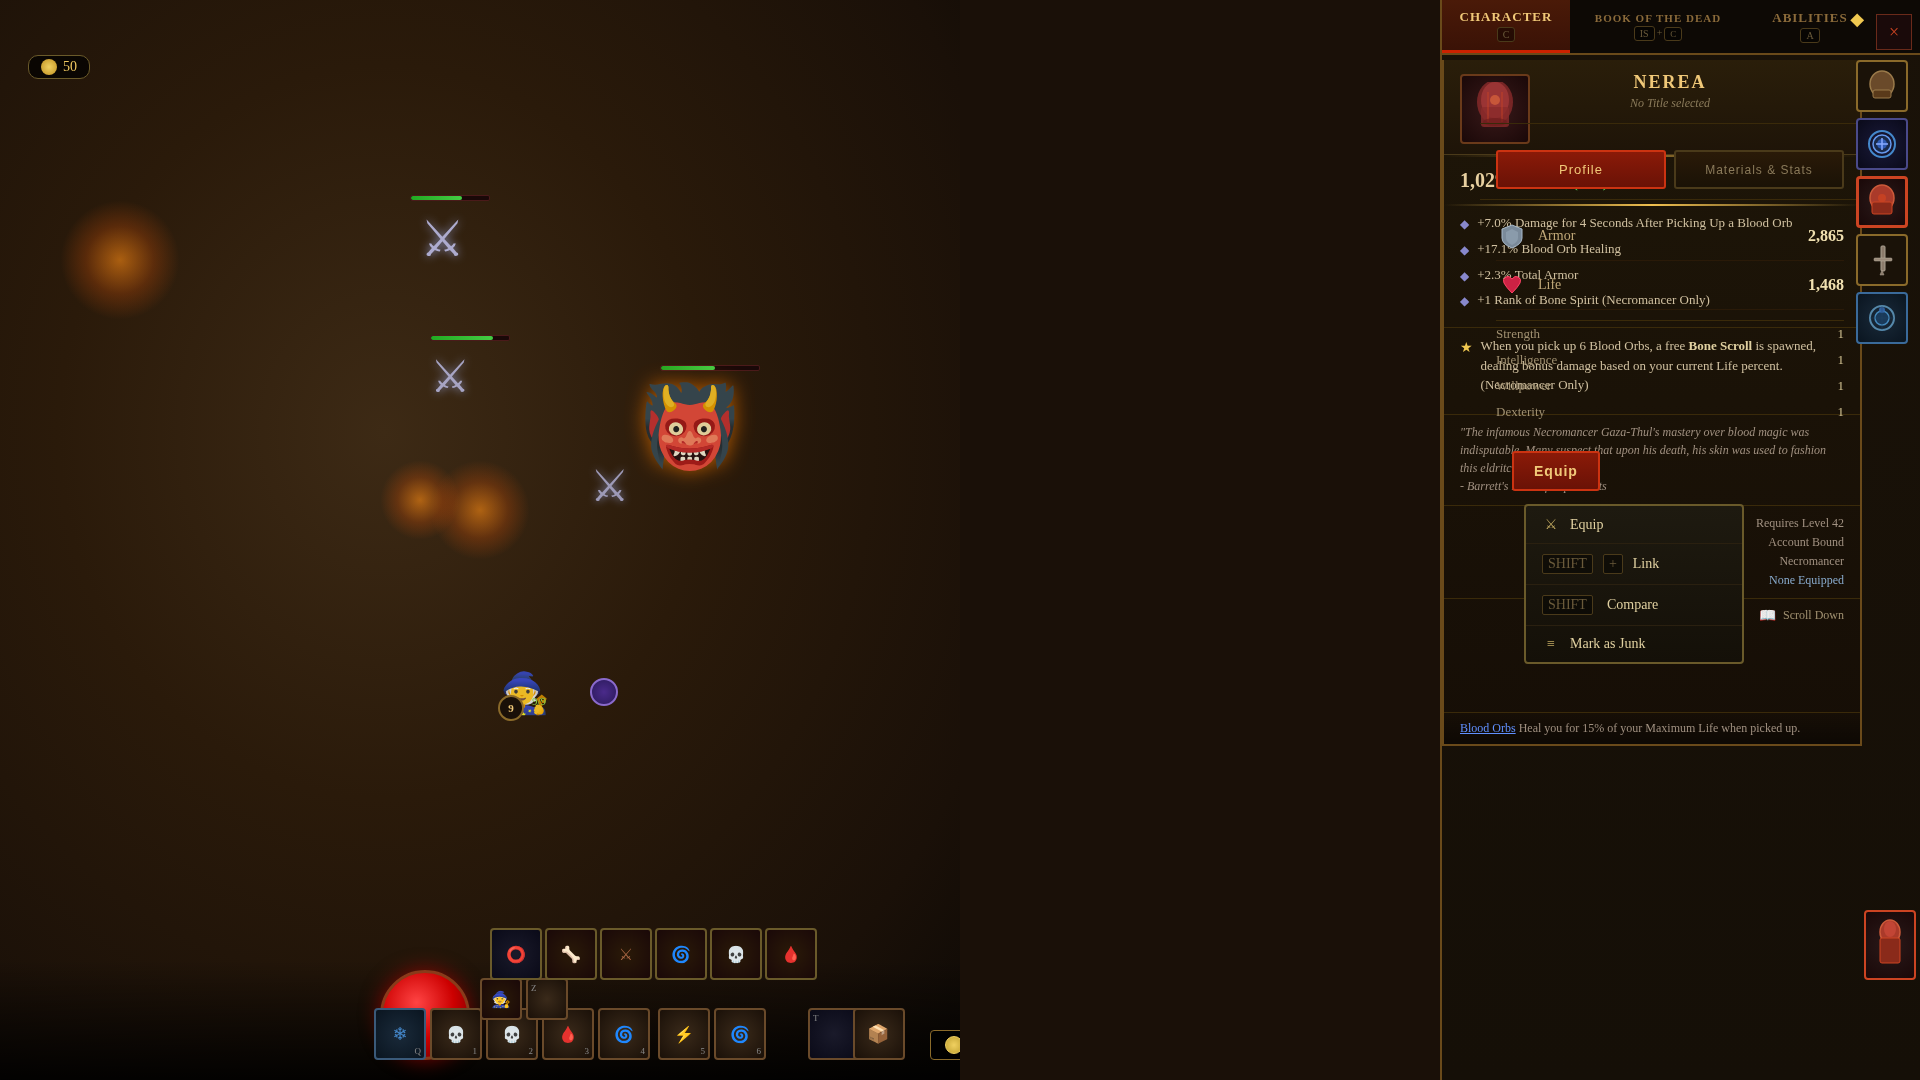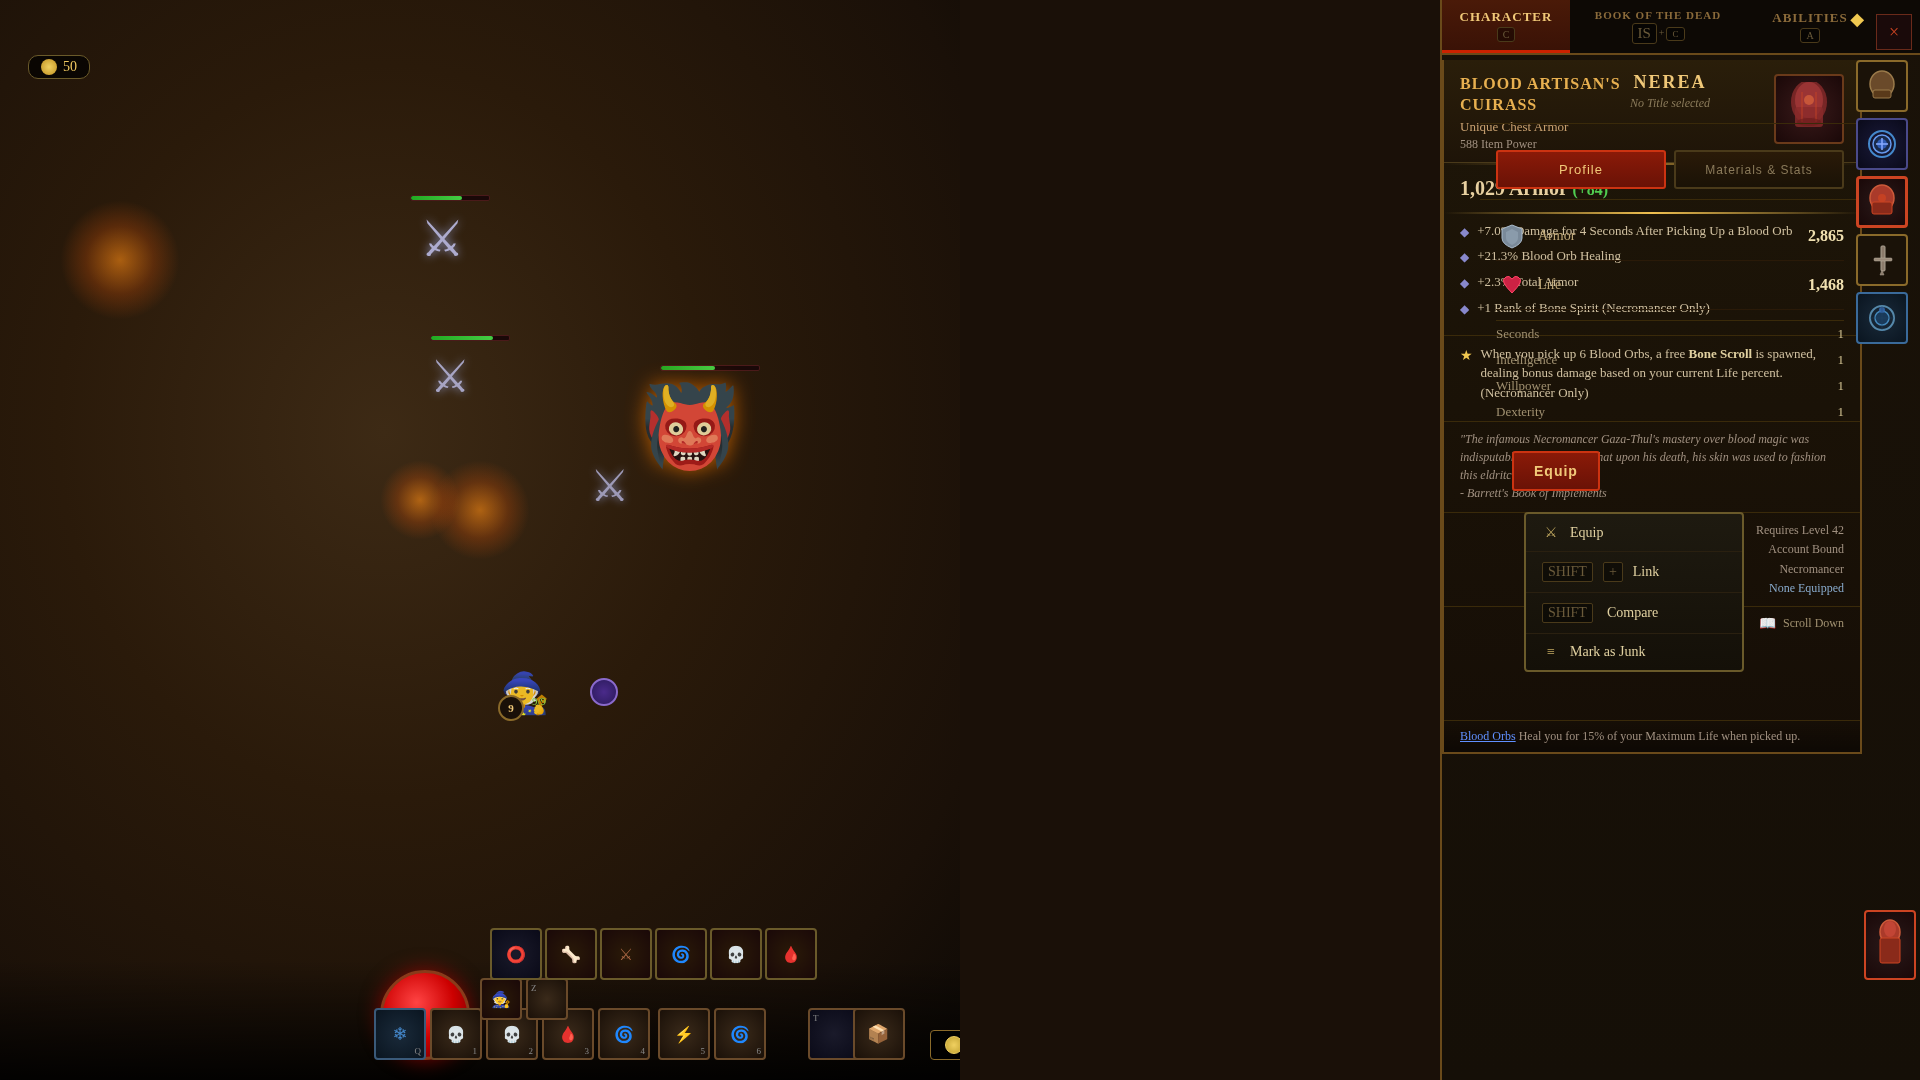--- a/index.html
+++ b/index.html
@@ -751,47 +751,39 @@
 <div id="char-panel">
 
   <div id="top-nav">
     <div class="nav-tab active">
       <span class="nav-tab-label">CHARACTER</span>
       <span class="nav-tab-key">C</span>
     </div>
     <div class="nav-tab" style="flex:1.4;">
       <span class="nav-tab-label" style="font-size:11px;">BOOK OF THE DEAD</span>
       <div style="display:flex;align-items:center;gap:2px;">
-        <span class="nav-tab-key" style="font-size:15px;">IS</span>
+        <span class="nav-tab-key" style="font-size:10px;">IS</span>
         <span class="nav-tab-plus">+</span>
         <span class="nav-tab-key" style="font-size:9px;">C</span>
       </div>
     </div>
     <div class="nav-tab" style="position:relative;padding-right:50px;">
       <span class="nav-tab-label">ABILITIES</span>
       <span class="nav-tab-key">A</span>
     </div>
 
     <div style="position:absolute;right:56px;top:8px;font-size:18px;color:#f0c850;">◆</div>
   </div>
 
   <div id="close-btn">
     <span>×</span>
   </div>
 
   <div id="item-tooltip">
     <div id="tooltip-header">
-      <div>
-        <div id="tooltip-item-name">
-          <span>BLOOD ARTISAN'S</span><br>
-          <span>CUIRASS</span>
-        </div>
-        <div id="tooltip-item-type">Unique Chest Armor</div>
-        <div id="tooltip-item-power">588 Item Power</div>
-      </div>
       <div id="tooltip-item-icon">
 
         <svg width="50" height="55" viewBox="0 0 50 55">
           <ellipse cx="25" cy="20" rx="18" ry="22" fill="#8a2a2a" opacity="0.8"></ellipse>
           <ellipse cx="25" cy="18" rx="14" ry="18" fill="#aa3a3a" opacity="0.7"></ellipse>
           <rect x="11" y="25" width="28" height="20" rx="3" fill="#8a2a2a" opacity="0.8"></rect>
           <circle cx="25" cy="18" r="5" fill="#cc5a3a" opacity="0.9"></circle>
           <line x1="18" y1="10" x2="18" y2="40" stroke="#cc4422" stroke-width="1.5" opacity="0.5"></line>
           <line x1="32" y1="10" x2="32" y2="40" stroke="#cc4422" stroke-width="1.5" opacity="0.5"></line>
           <ellipse cx="25" cy="40" rx="12" ry="4" fill="#6a1a1a" opacity="0.6"></ellipse>
@@ -808,21 +800,21 @@
 
     <div class="rarity-line"></div>
 
     <div id="tooltip-stats">
       <div class="tooltip-stat">
         <span class="tooltip-stat-bullet">◆</span>
         <span class="tooltip-stat-text">+7.0% Damage for 4 Seconds After Picking Up a Blood Orb</span>
       </div>
       <div class="tooltip-stat">
         <span class="tooltip-stat-bullet">◆</span>
-        <span class="tooltip-stat-text">+21.3% Blood Orb Healing</span>
+        <span class="tooltip-stat-text">+17.1% Blood Orb Healing</span>
       </div>
       <div class="tooltip-stat">
         <span class="tooltip-stat-bullet">◆</span>
         <span class="tooltip-stat-text">+2.3% Total Armor</span>
       </div>
       <div class="tooltip-stat">
         <span class="tooltip-stat-bullet">◆</span>
         <span class="tooltip-stat-text">+1 Rank of Bone Spirit (Necromancer Only)</span>
       </div>
     </div>
@@ -908,21 +900,21 @@
         <svg width="28" height="28" viewBox="0 0 28 28">
           <path d="M14 22 Q8 16 6 12 Q4 8 8 6 Q11 4 14 8 Q17 4 20 6 Q24 8 22 12 Q20 16 14 22Z" fill="#cc2244" stroke="#ff4466" stroke-width="1"></path>
         </svg>
       </div>
       <div class="stat-name">Life</div>
       <div class="stat-value">1,468</div>
     </div>
 
     <div id="secondary-stats" style="margin-top:10px;padding:0;">
       <div class="secondary-stat-row">
-        <span class="secondary-stat-name">Seconds</span>
+        <span class="secondary-stat-name">Strength</span>
         <span class="secondary-stat-value">1</span>
       </div>
       <div class="secondary-stat-row">
         <span class="secondary-stat-name">Intelligence</span>
         <span class="secondary-stat-value">1</span>
       </div>
       <div class="secondary-stat-row">
         <span class="secondary-stat-name">Willpower</span>
         <span class="secondary-stat-value">1</span>
       </div>

